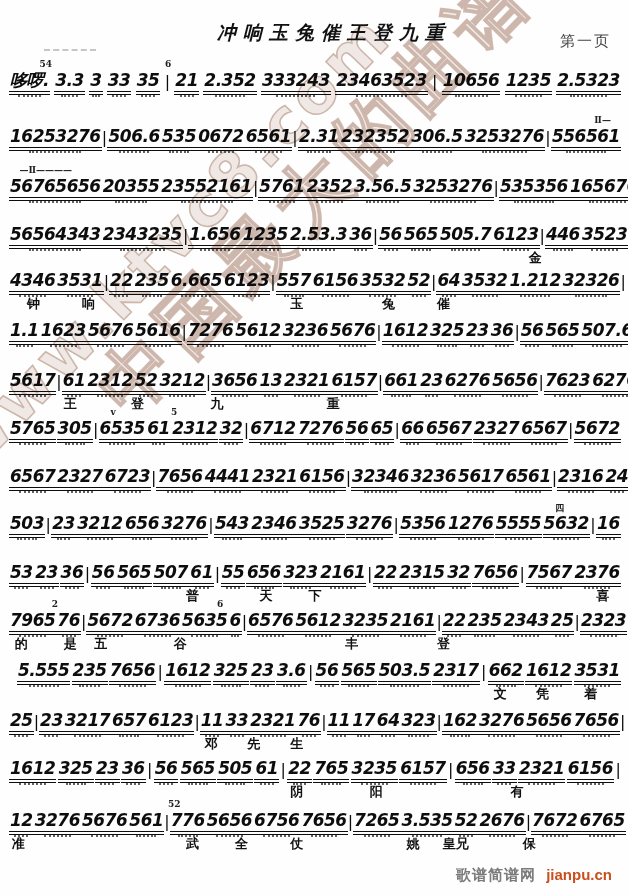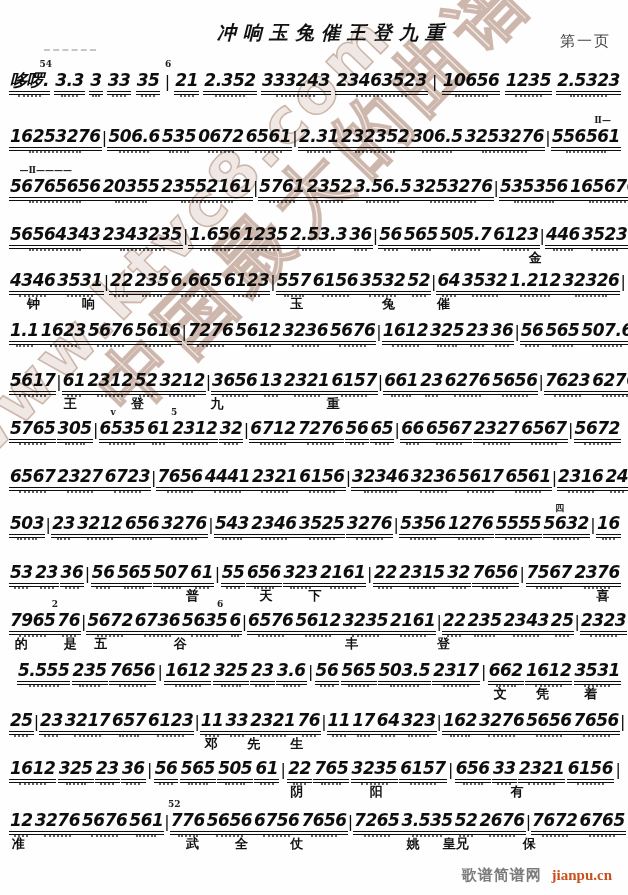--- a/index.html
+++ b/index.html
@@ -70,21 +70,21 @@
   }
   .wm-cn{
     font-family:"DejaVu Serif", serif; font-weight:bold; font-size:74px;
     letter-spacing:10px; margin-left:215px; margin-top:-16px;
     color:rgba(208,182,168,0.28);
     -webkit-text-stroke:1.5px rgba(190,160,146,0.70);
   }
   
   .footer{
     position:absolute; bottom:10px; right:16px;
-    font-size:15px; font-family:Liberation Serif, serif;
+    font-size:15px; font-family:Liberation Sans, sans-serif;
   }
   .footer .cn{color:#7b7b7b; letter-spacing:1px; font-weight:bold;}
   .footer .en{color:#c8501e; font-weight:bold; margin-left:6px;}
 </style>
 </head>
 <body>
 
 <div class="page">
 
   <div class="watermark">

